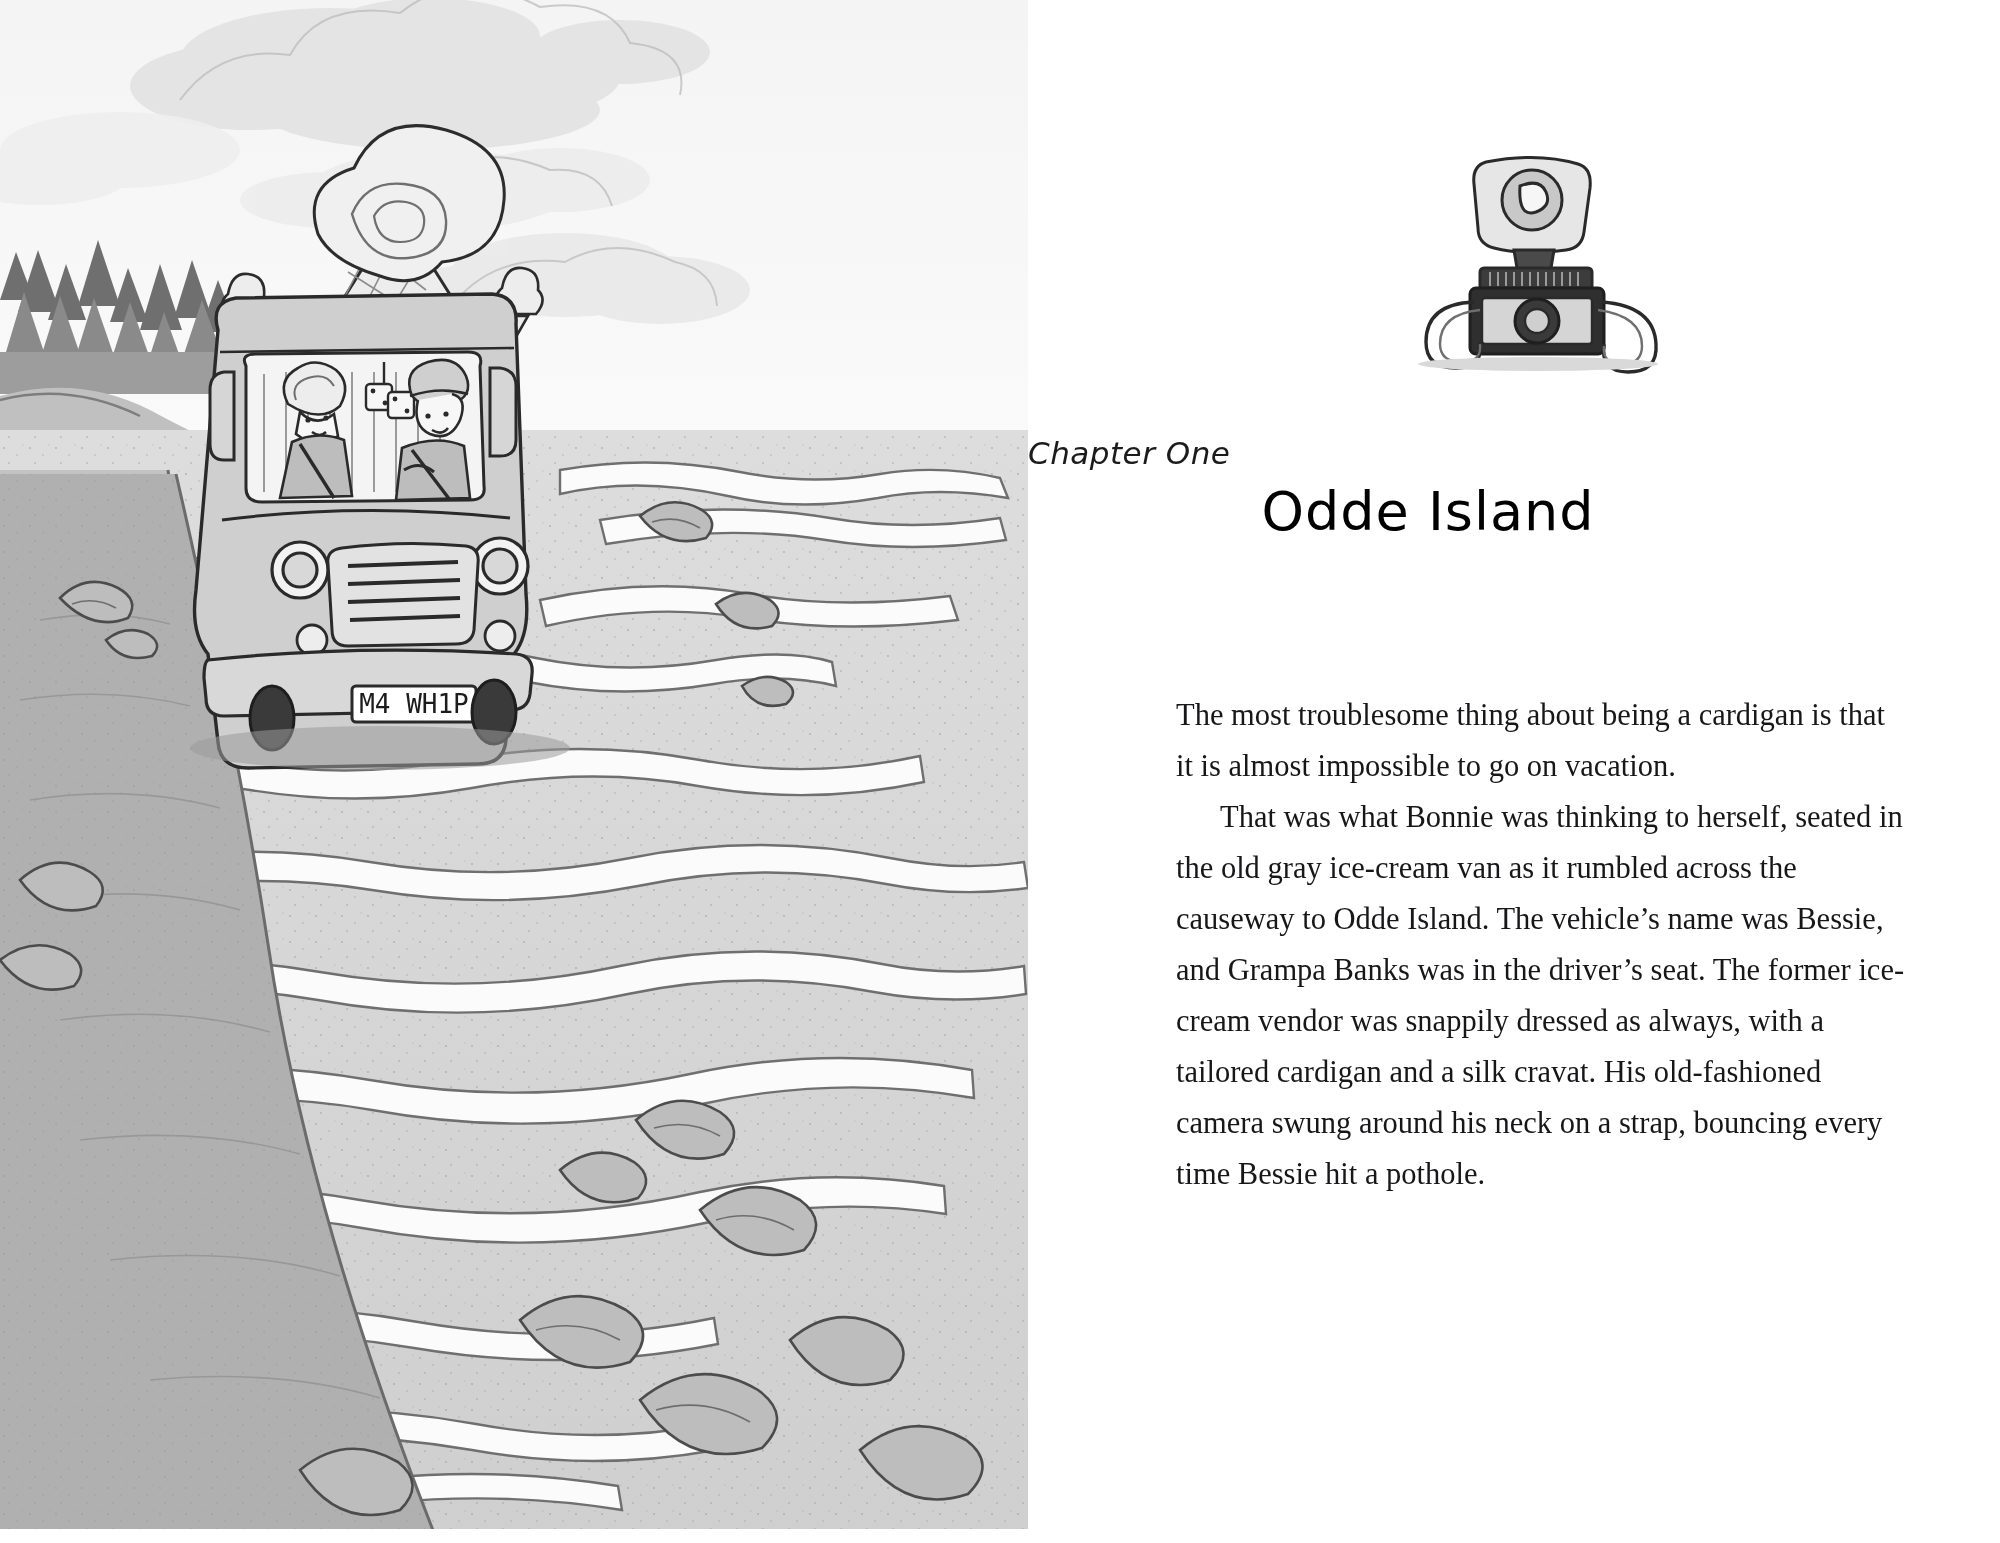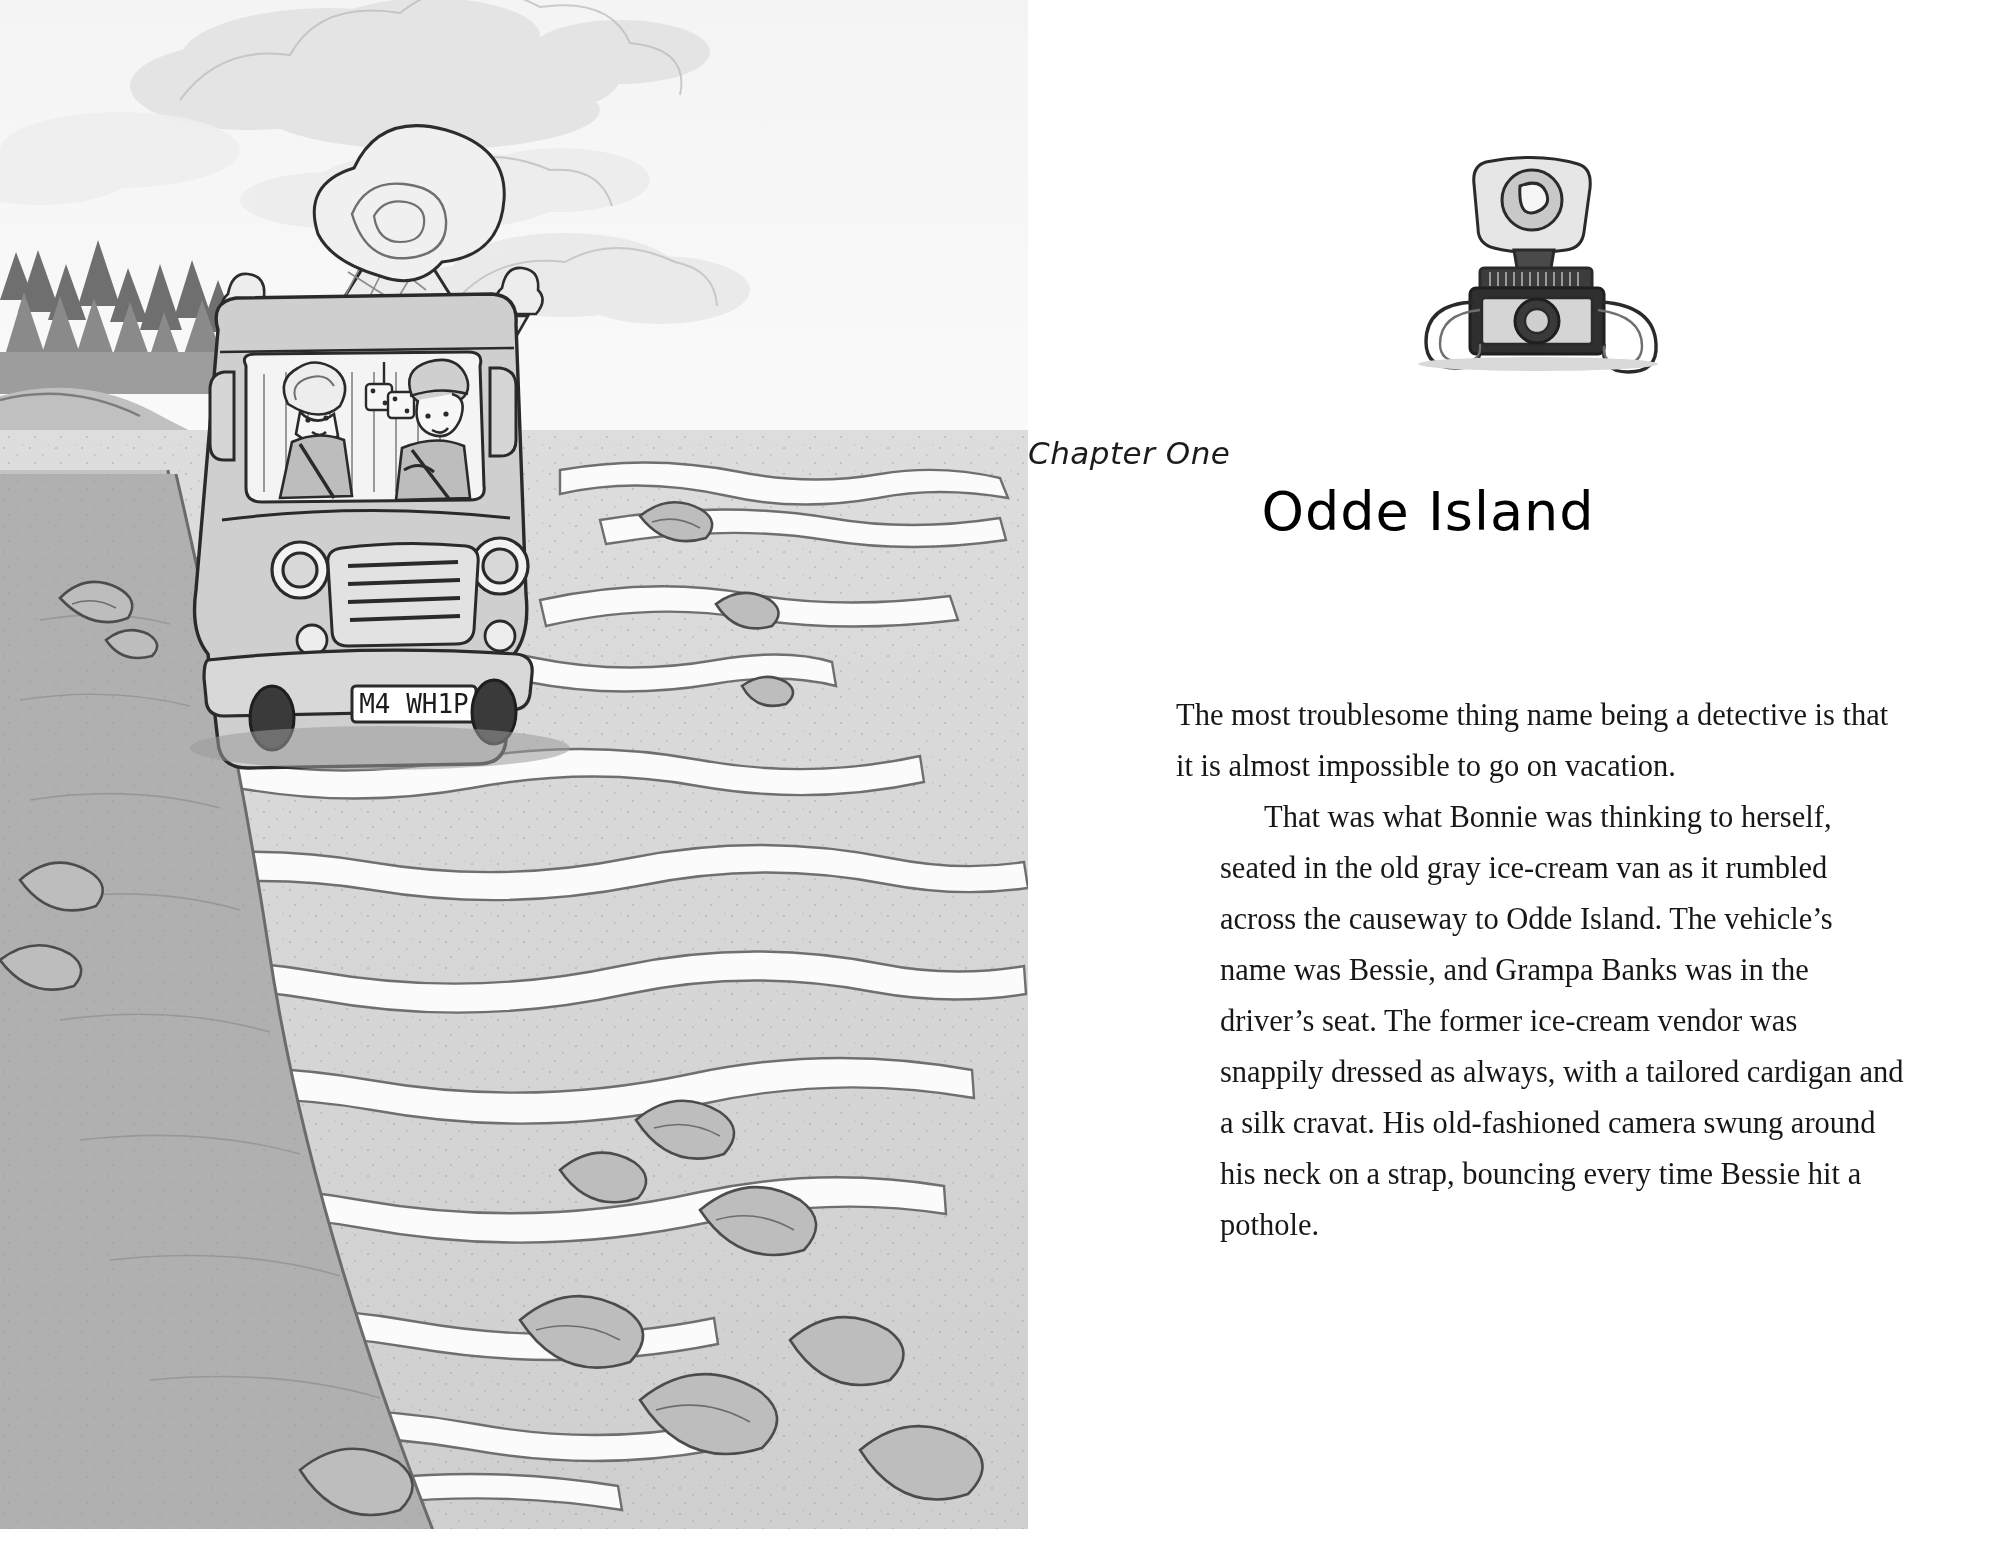--- a/index.html
+++ b/index.html
@@ -76,21 +76,21 @@
     top: 690px;
     left: 148px;
     width: 730px;
     font-family: "Liberation Serif", serif;
     font-size: 30.5px;
     line-height: 51px;
     color: #17171a;
     text-align: left;
   }
   .body-text p { margin: 0; }
-  .body-text p.indent { text-indent: 44px; margin-left: 44px; }
+  .body-text p.indent { text-indent: 44px; }
 </style>
 </head>
 <body>
 
 <div class="spread">
 
   <div class="page-left">
     <div class="illus">
       <svg width="1028" height="1543" viewBox="0 0 1028 1543" xmlns="http://www.w3.org/2000/svg">
         <defs>
@@ -402,18 +402,18 @@
         <path d="M240 160 q44 6 44 36 q0 18 -20 18 q-20 0 -18 -18" fill="none" stroke="#6f6f6f" stroke-width="2.4"></path>
 
         <ellipse cx="180" cy="214" rx="120" ry="7" fill="#d9d9d9"></ellipse>
       </svg>
     </div>
 
     <div class="chapter-label">Chapter One</div>
     <div class="chapter-title">Odde Island</div>
 
     <div class="body-text">
-      <p>The most troublesome thing name being a detective is that it is almost impossible to go on vacation.</p>
+      <p>The most troublesome thing about being a cardigan is that it is almost impossible to go on vacation.</p>
       <p class="indent">That was what Bonnie was thinking to herself, seated in the old gray ice-cream van as it rumbled across the causeway to Odde Island. The vehicle’s name was Bessie, and Grampa Banks was in the driver’s seat. The former ice-cream vendor was snappily dressed as always, with a tailored cardigan and a silk cravat. His old-fashioned camera swung around his neck on a strap, bouncing every time Bessie hit a pothole.</p>
     </div>
 
   </div>
 </div>
 
 </body></html>

